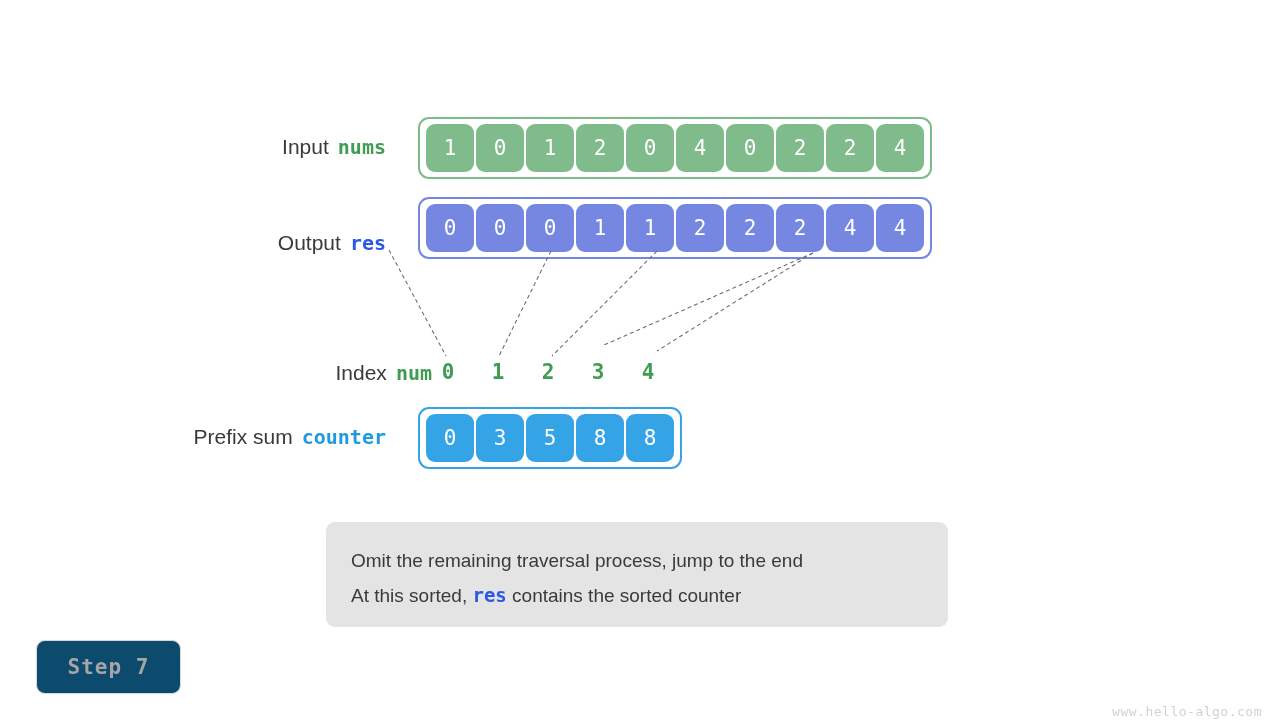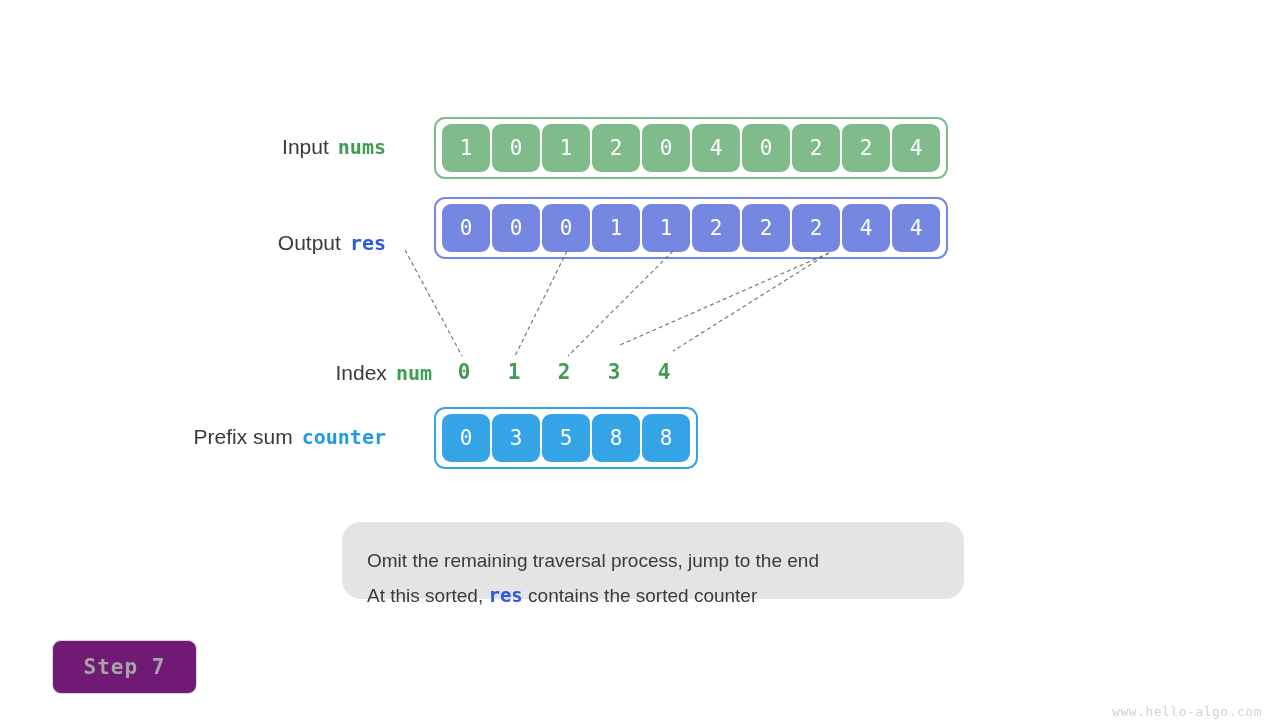--- a/index.html
+++ b/index.html
@@ -11,21 +11,20 @@
     width: 1280px;
     height: 720px;
     position: relative;
     overflow: hidden;
     font-family: "Liberation Sans", sans-serif;
     color: #3c3c3c;
   }
   .stage {
     position: absolute;
     inset: 0;
-    margin-left: 16px;
   }
 
   
   .row-label {
     position: absolute;
     white-space: nowrap;
     text-align: right;
     font-size: 21px;
     color: #3a3a3a;
     line-height: 1;
@@ -99,23 +98,23 @@
     height: 720px;
     pointer-events: none;
   }
 
   
   .caption {
     position: absolute;
     left: 326px;
     top: 522px;
     width: 622px;
-    height: 77px;
+    height: 105px;
     background: #e4e4e4;
-    border-radius: 19px;
+    border-radius: 9px;
     box-sizing: border-box;
     padding: 22px 0 0 25px;
   }
   .caption-line {
     font-size: 19px;
     color: #3a3a3a;
     line-height: 34px;
     white-space: nowrap;
   }
   .caption-line .code {
@@ -126,21 +125,21 @@
 
   
   .step-badge {
     position: absolute;
     left: 36px;
     top: 640px;
     width: 145px;
     height: 54px;
     border: 1px solid #d8d8d8;
     border-radius: 9px;
-    background: #701a75;
+    background: #0c4a6e;
     display: flex;
     align-items: center;
     justify-content: center;
     font-family: "DejaVu Sans Mono", "Liberation Mono", monospace;
     font-weight: bold;
     font-size: 21px;
     letter-spacing: 1px;
     color: #a5a5a5;
     box-sizing: border-box;
   }

